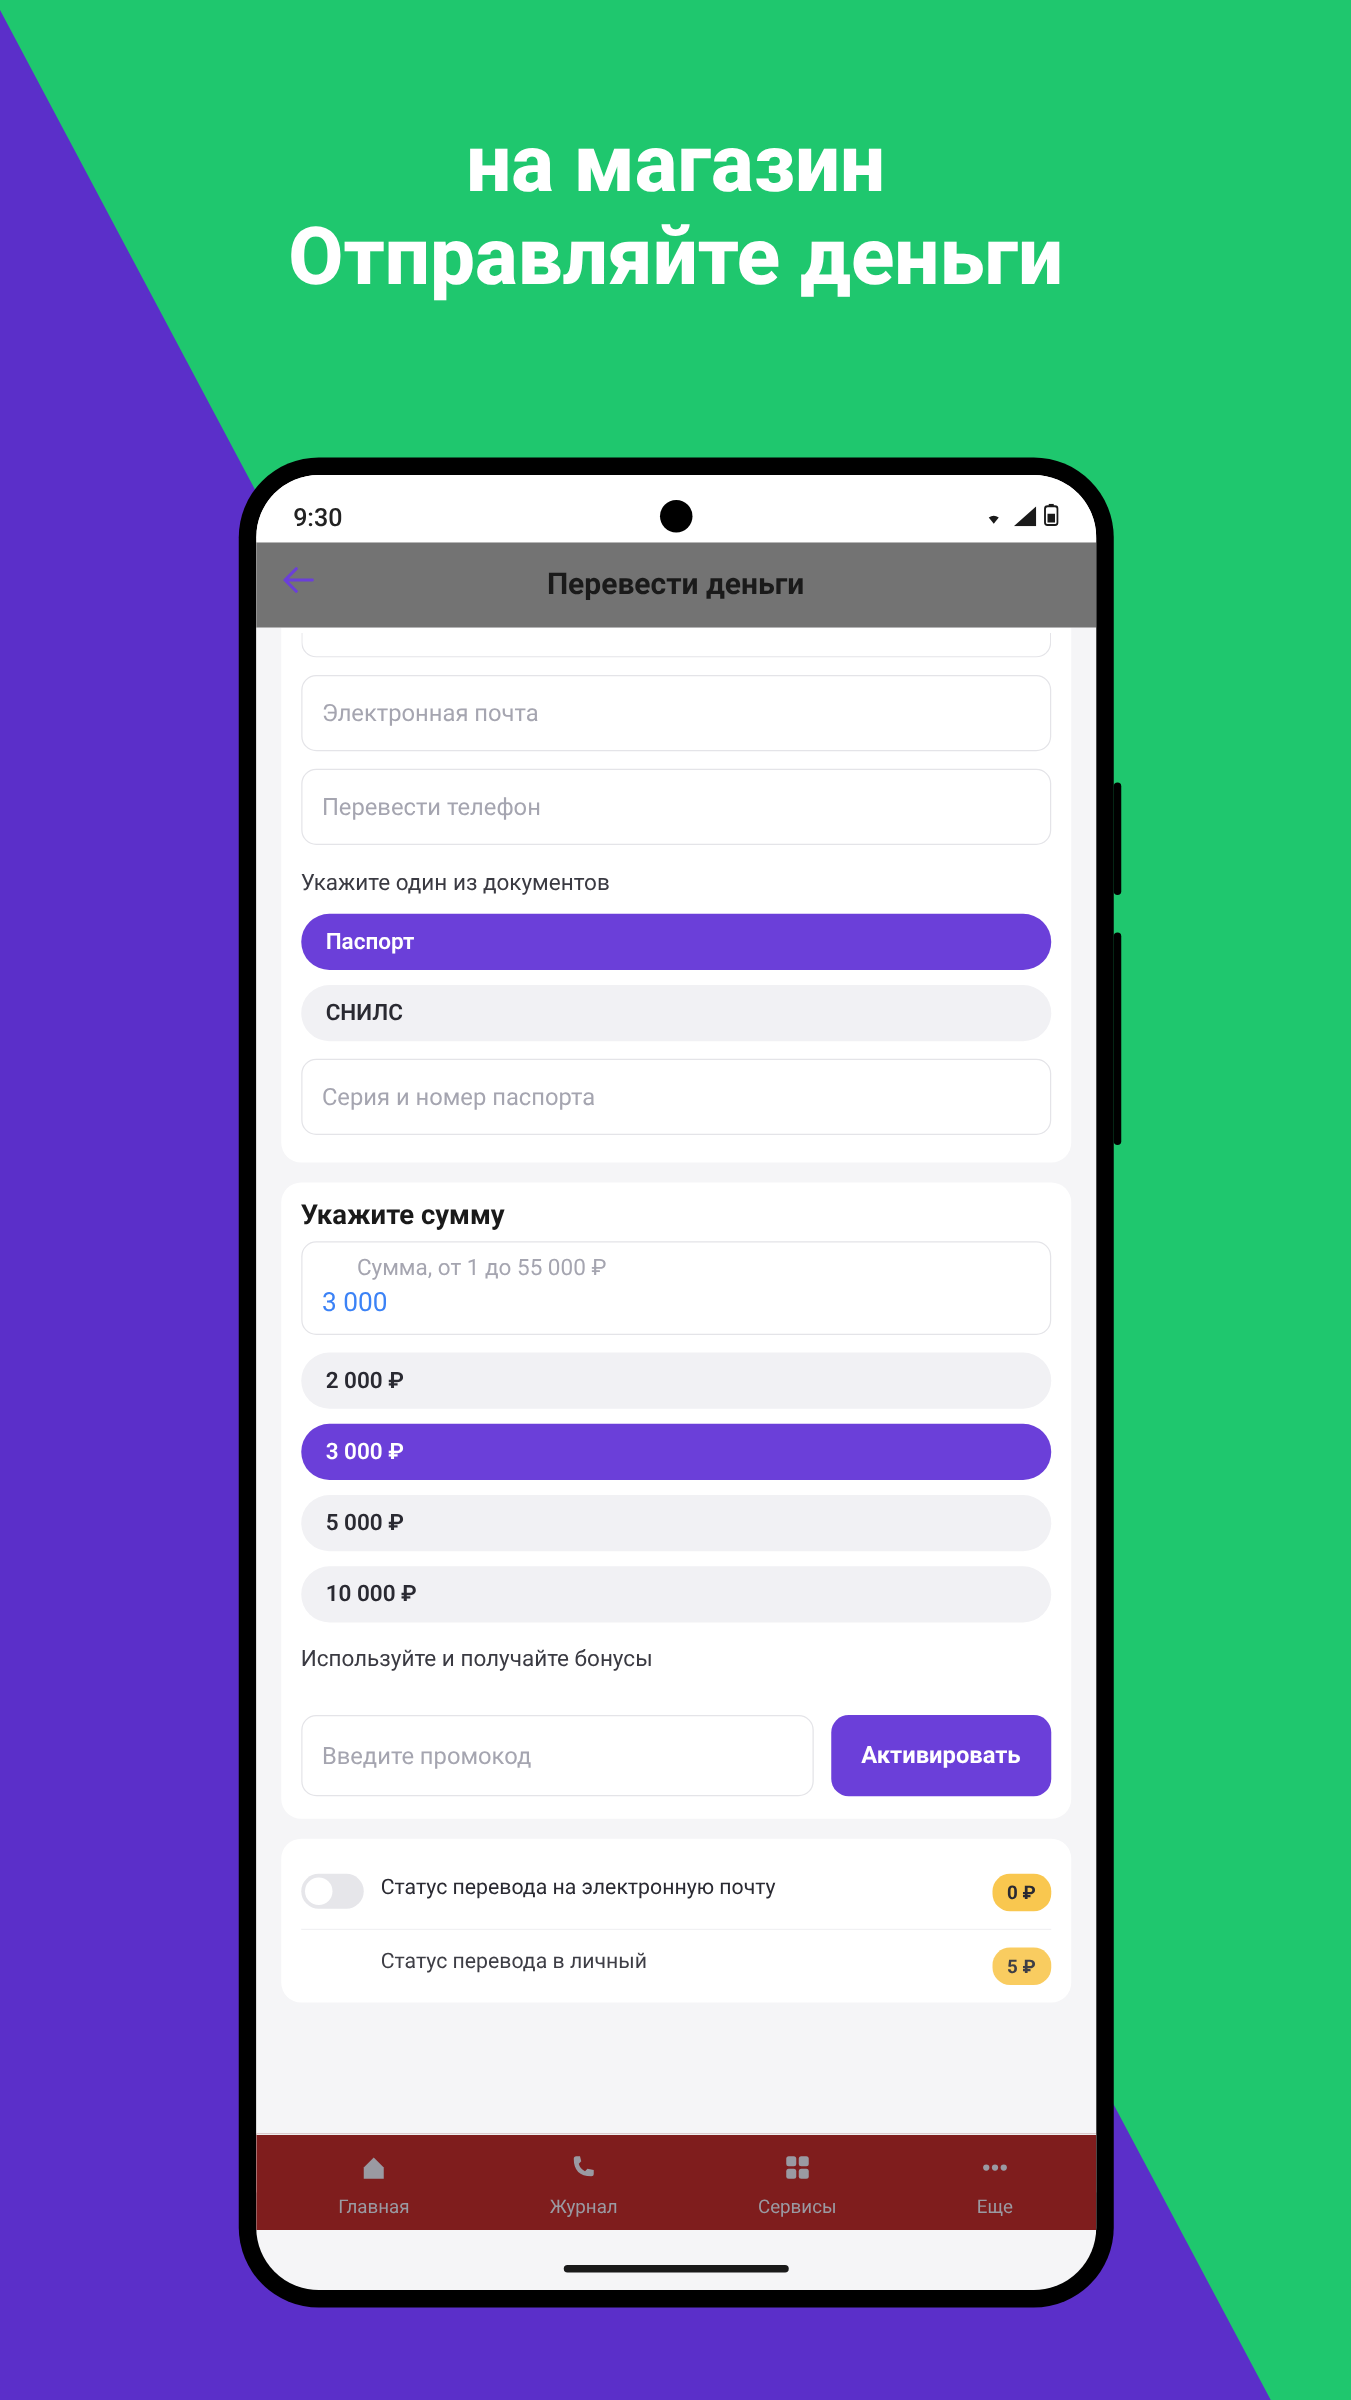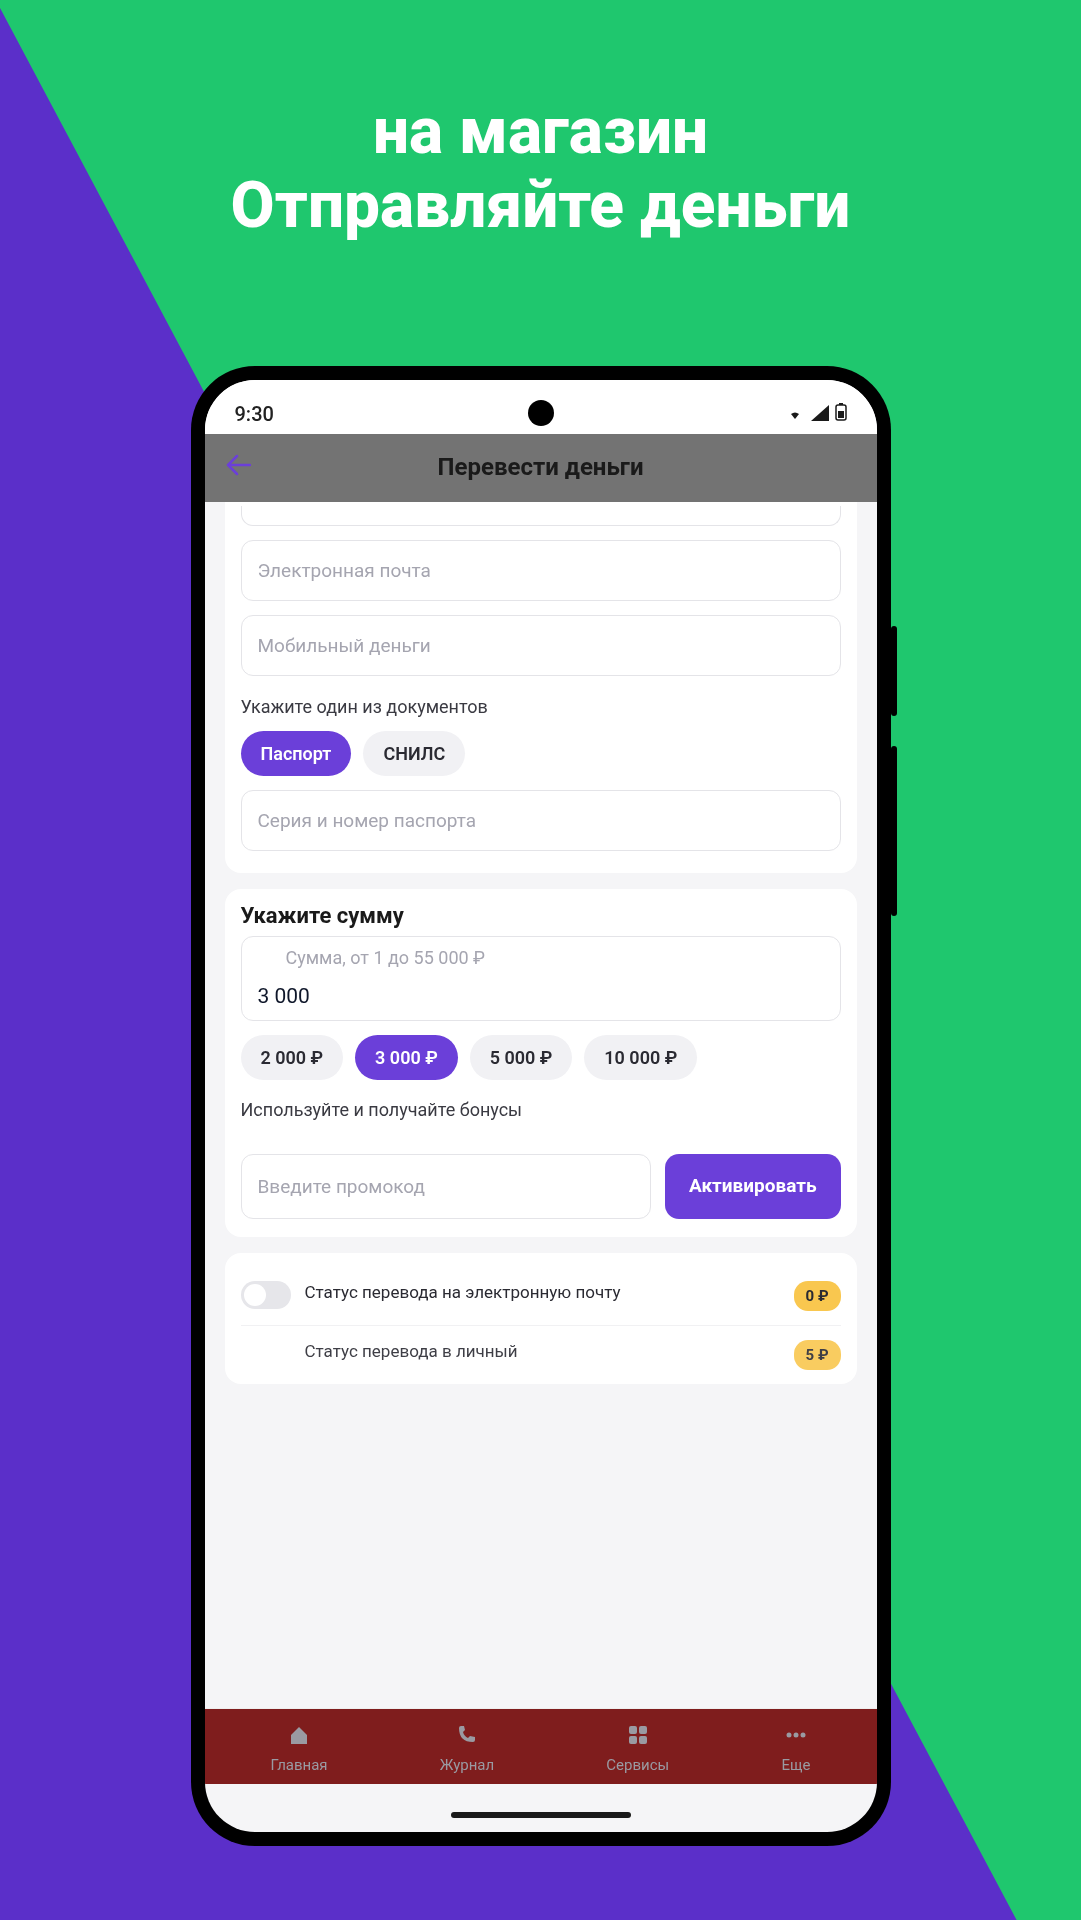--- a/index.html
+++ b/index.html
@@ -119,21 +119,21 @@
     color: #a5a5b0;
     margin-top: 14px;
   }
   .input-field.empty-top { height: 20px; padding: 8px; border-top: none; border-top-left-radius:0; border-top-right-radius:0; margin-top: 0;}
   .section-label {
     font-size: 18px;
     color: #3a3a42;
     margin: 20px 0 10px;
     font-weight: 400;
   }
-  .chip-row { display: flex; gap: 12px; margin-top: 14px; flex-wrap: wrap;}
+  .chip-row { display: flex; gap: 12px; margin-top: 14px; flex-wrap: wrap; flex-direction: column;}
   .chip {
     padding: 12px 20px;
     border-radius: 24px;
     font-size: 18px;
     font-weight: 600;
     background: #f1f1f4;
     color: #2a2a32;
   }
   .chip.active { background: #6B3FD9; color: #fff; }
   .section-title {
@@ -142,21 +142,21 @@
     color: #1a1a1a;
     margin-bottom: 6px;
   }
   .amount-box {
     border: 1px solid #e4e4e8;
     border-radius: 12px;
     padding: 10px 16px 12px;
     margin-top: 8px;
   }
   .amount-label { font-size: 18px; color: #a5a5b0; padding-left: 28px; }
-  .amount-value { font-size: 21px; color: #0f172a; margin-top: 16px; }
+  .amount-value { font-size: 21px; color: #3b82f6; margin-top: 6px; }
   .promo-label { font-size: 18px; color: #3a3a42; margin: 18px 0 0; line-height: 1.35; max-width: 80%; }
   .promo-row { display: flex; gap: 14px; margin-top: 32px; justify-content: space-between; }
   .promo-input {
     flex: 1;
     border: 1px solid #e4e4e8;
     border-radius: 12px;
     padding: 20px 16px;
     font-size: 19px;
     color: #a5a5b0;
   }
@@ -252,21 +252,21 @@
           </svg>
       </span>
       <span class="app-title">Перевести деньги</span>
     </div>
 
     <div class="content">
 
       <div class="card first">
         <div class="input-field empty-top"></div>
         <div class="input-field">Электронная почта</div>
-        <div class="input-field">Мобильный деньги</div>
+        <div class="input-field">Перевести телефон</div>
         <div class="section-label">Укажите один из документов</div>
         <div class="chip-row">
           <div class="chip active">Паспорт</div>
           <div class="chip">СНИЛС</div>
         </div>
         <div class="input-field">Серия и номер паспорта</div>
       </div>
 
       <div class="card">
         <div class="section-title">Укажите сумму</div>

